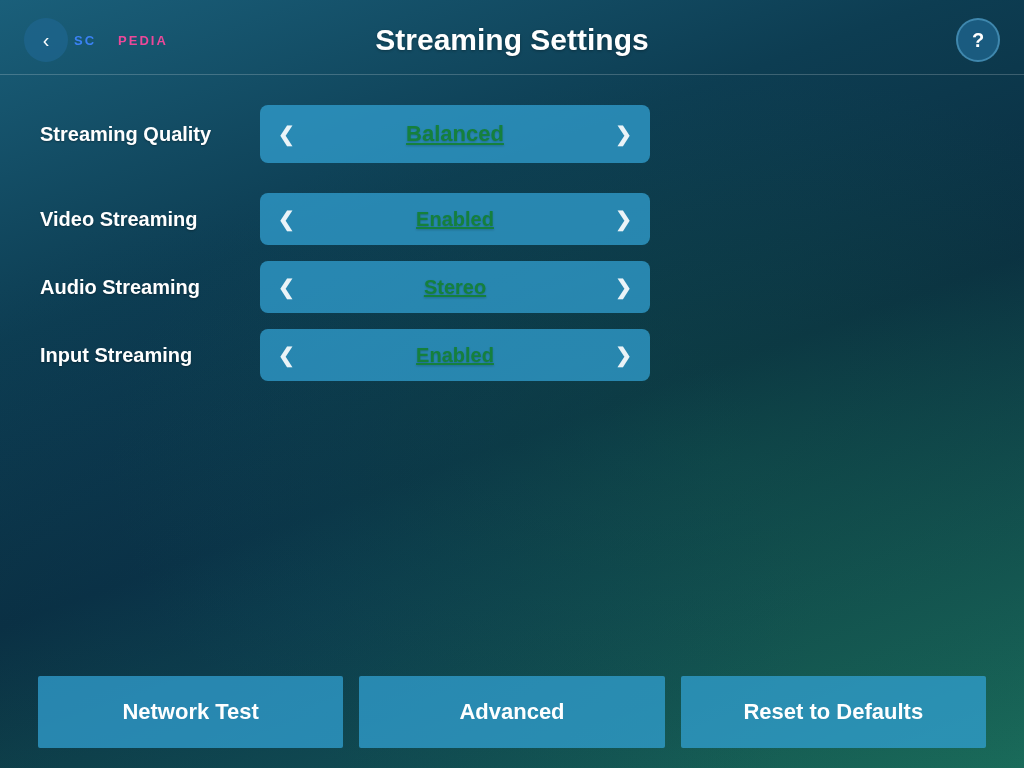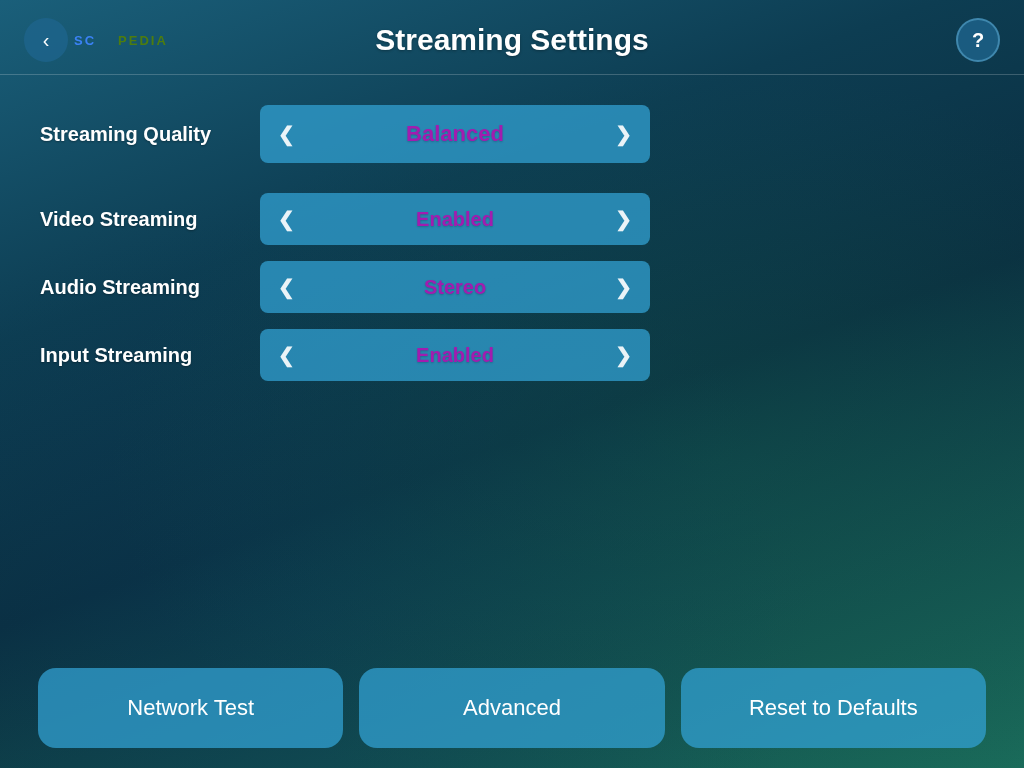--- a/index.html
+++ b/index.html
@@ -143,22 +143,23 @@
       display: flex;
       align-items: center;
       justify-content: center;
     }
 
     .selector-value {
       flex: 1;
       text-align: center;
       font-size: 20px;
       font-weight: 700;
-      color: #a21caf;
+      color: #15803d;
       text-shadow: 0 1px 2px rgba(0,0,0,0.2);
+      text-decoration: underline;
     }
 
     .quality-selector .selector-value {
       font-size: 22px;
     }
 
     .chevron {
       font-size: 20px;
       font-weight: bold;
       color: rgba(255,255,255,0.9);
@@ -170,41 +171,41 @@
       left: 0;
       right: 0;
       display: flex;
       gap: 0;
       padding: 20px 30px;
       z-index: 1;
     }
 
     .footer-btn {
       flex: 1;
-      height: 80px;
-      border-radius: 18px;
+      height: 72px;
+      border-radius: 2px;
       border: none;
       cursor: pointer;
       font-size: 22px;
-      font-weight: 400;
+      font-weight: 700;
       color: white;
       background: rgba(50, 160, 210, 0.75);
       margin: 0 8px;
     }
   </style>
 </head>
 <body>
 
 <div class="header">
   <div class="logo-area">
     <button class="back-btn">
       <span>‹</span>
     </button>
     <span class="logo-text">
-      <span>SC</span><span style="color:#4d7c0f;padding-left:22px;">PEDIA</span>
+      <span>SC</span><span style="color:#ec4899;padding-left:22px;">PEDIA</span>
     </span>
   </div>
   <h1 class="page-title">Streaming Settings</h1>
   <button class="help-btn">
     <span>?</span>
   </button>
 </div>
 
 <div class="content">
 

